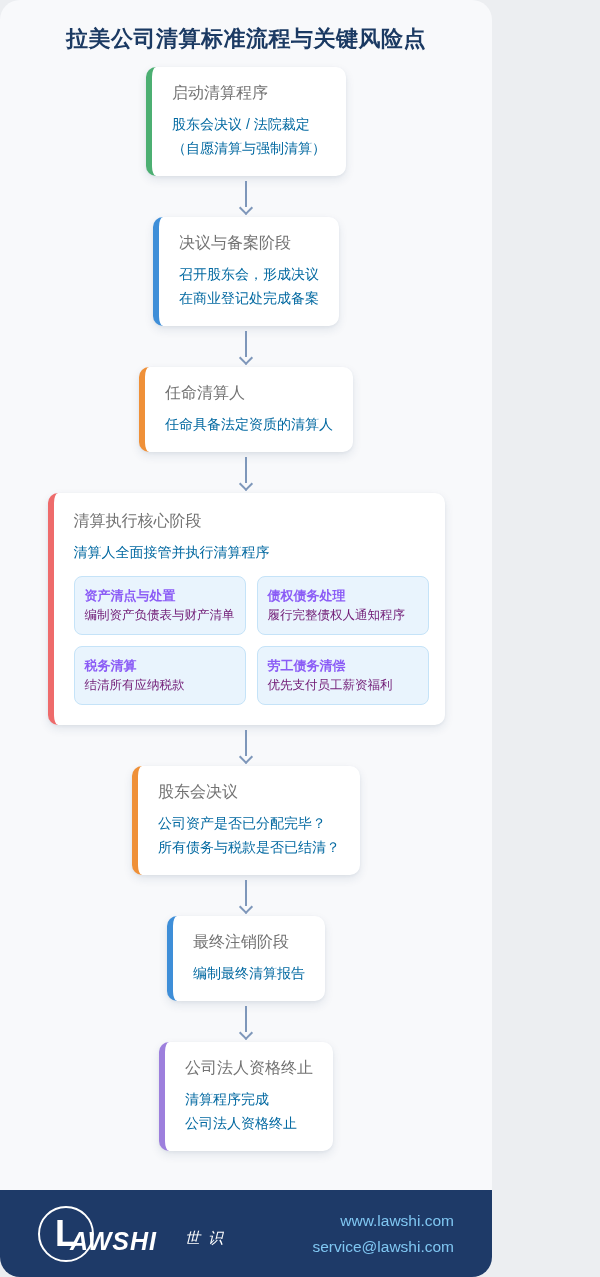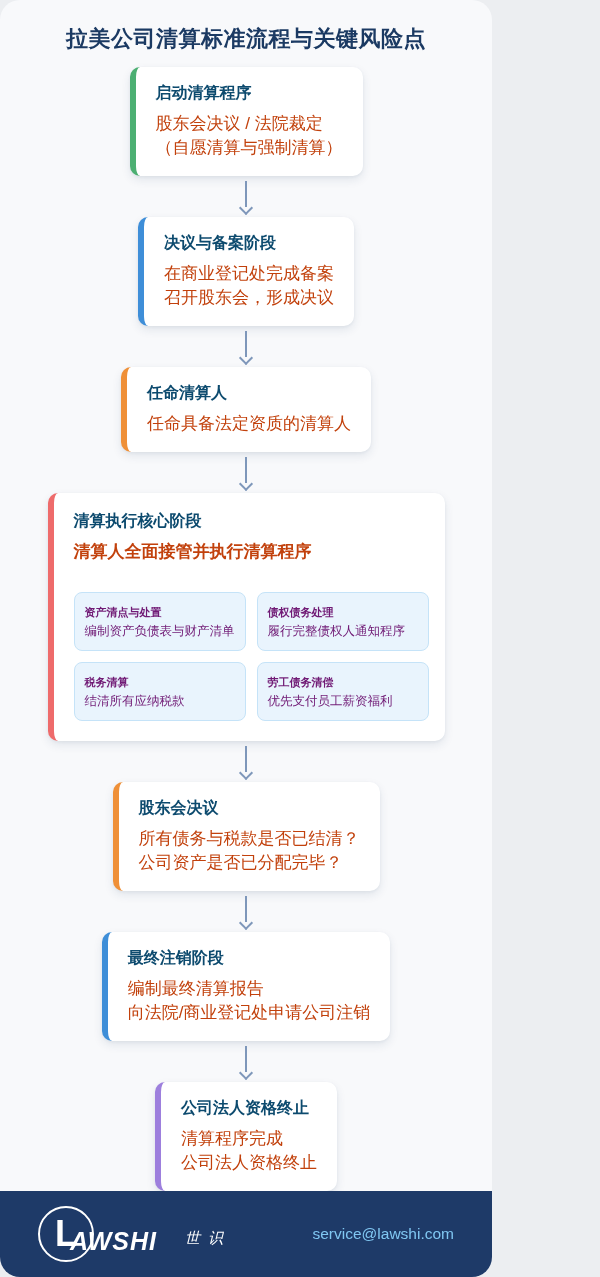--- a/index.html
+++ b/index.html
@@ -31,59 +31,59 @@
   .card {
     background: #ffffff;
     border-radius: 10px;
     border-left: 6px solid #4caf72;
     box-shadow: 0 4px 10px rgba(30,60,100,0.10), 0 1px 3px rgba(30,60,100,0.06);
     padding: 16px 20px;
     text-align: left;
     box-sizing: border-box;
   }
   .card-title {
-    font-size: 16px; font-weight: bold; color: #0c4a6e;
+    font-size: 16px; font-weight: normal; color: #737373;
     line-height: 20px; margin-bottom: 9px;
     white-space: nowrap;
   }
   .card-line {
-    font-size: 17px; color: #c2410c;
+    font-size: 14px; color: #0369a1;
     line-height: 24px; white-space: nowrap;
   }
   .arrow {
     position: relative;
     width: 2px; height: 26px;
     background: #7e97ba;
     margin: 5px 0 10px 0;
   }
   .arrow::after {
     content: "";
     position: absolute;
     left: -4.5px; bottom: -6px;
     width: 8px; height: 8px;
     border: solid #7e97ba;
     border-width: 0 2px 2px 0;
     transform: rotate(45deg);
   }
   .group-card { width: 397px; padding: 18px 20px 20px 20px; }
-  .group-sub { margin-bottom: 28px; font-weight: bold; }
+  .group-sub { margin-bottom: 12px; }
   .grid {
     display: grid;
     grid-template-columns: 172px 172px;
     gap: 11px;
   }
   .mini-card {
     background: #e9f4fd;
     border: 1px solid #c5e3f8;
     border-radius: 8px;
     padding: 9px 10px;
     box-sizing: border-box;
   }
   .mini-title {
-    font-size: 11px; font-weight: bold; color: #701a75;
+    font-size: 13px; font-weight: bold; color: #8b5cf6;
     line-height: 20px; white-space: nowrap;
   }
   .mini-desc {
     font-size: 12.5px; color: #701a75;
     line-height: 19px; white-space: nowrap;
   }
   .footer {
     margin-top: auto;
     align-self: stretch;
     height: 87px;
@@ -132,22 +132,22 @@
     <div class="card" style="border-left-color: rgb(76, 175, 114);">
       <div class="card-title">启动清算程序</div>
       <div class="card-line">股东会决议 / 法院裁定</div>
       <div class="card-line">（自愿清算与强制清算）</div>
     </div>
 
     <div class="arrow"></div>
 
     <div class="card" style="border-left-color: rgb(62, 142, 216);">
       <div class="card-title">决议与备案阶段</div>
+      <div class="card-line">召开股东会，形成决议</div>
       <div class="card-line">在商业登记处完成备案</div>
-      <div class="card-line">召开股东会，形成决议</div>
     </div>
 
     <div class="arrow"></div>
 
     <div class="card" style="border-left-color: rgb(239, 144, 56);">
       <div class="card-title">任命清算人</div>
       <div class="card-line">任命具备法定资质的清算人</div>
     </div>
 
     <div class="arrow"></div>
@@ -172,30 +172,29 @@
           <div class="mini-title">劳工债务清偿</div>
           <div class="mini-desc">优先支付员工薪资福利</div>
         </div>
       </div>
     </div>
 
     <div class="arrow"></div>
 
     <div class="card" style="border-left-color: rgb(239, 144, 56);">
       <div class="card-title">股东会决议</div>
+      <div class="card-line">公司资产是否已分配完毕？</div>
       <div class="card-line">所有债务与税款是否已结清？</div>
-      <div class="card-line">公司资产是否已分配完毕？</div>
     </div>
 
     <div class="arrow"></div>
 
     <div class="card" style="border-left-color: rgb(62, 142, 216);">
       <div class="card-title">最终注销阶段</div>
       <div class="card-line">编制最终清算报告</div>
-      <div class="card-line">向法院/商业登记处申请公司注销</div>
     </div>
 
     <div class="arrow"></div>
 
     <div class="card" style="border-left-color: rgb(157, 127, 221);">
       <div class="card-title">公司法人资格终止</div>
       <div class="card-line">清算程序完成</div>
       <div class="card-line">公司法人资格终止</div>
     </div>
 
@@ -205,17 +204,18 @@
     <div class="logo">
       <div class="logo-circle">
         <span>L</span>
       </div>
       <div class="logo-text">
         <span class="logo-brand">AWSHI</span>
         <span class="logo-cn">世识</span>
       </div>
     </div>
     <div class="footer-links">
+      <a class="footer-link" href="#" style="color: rgb(128, 199, 242);">www.lawshi.com</a>
       <a class="footer-link" href="#" style="color: rgb(128, 199, 242);">service@lawshi.com</a>
     </div>
   </div>
 
 </div>
 
 </body></html>

